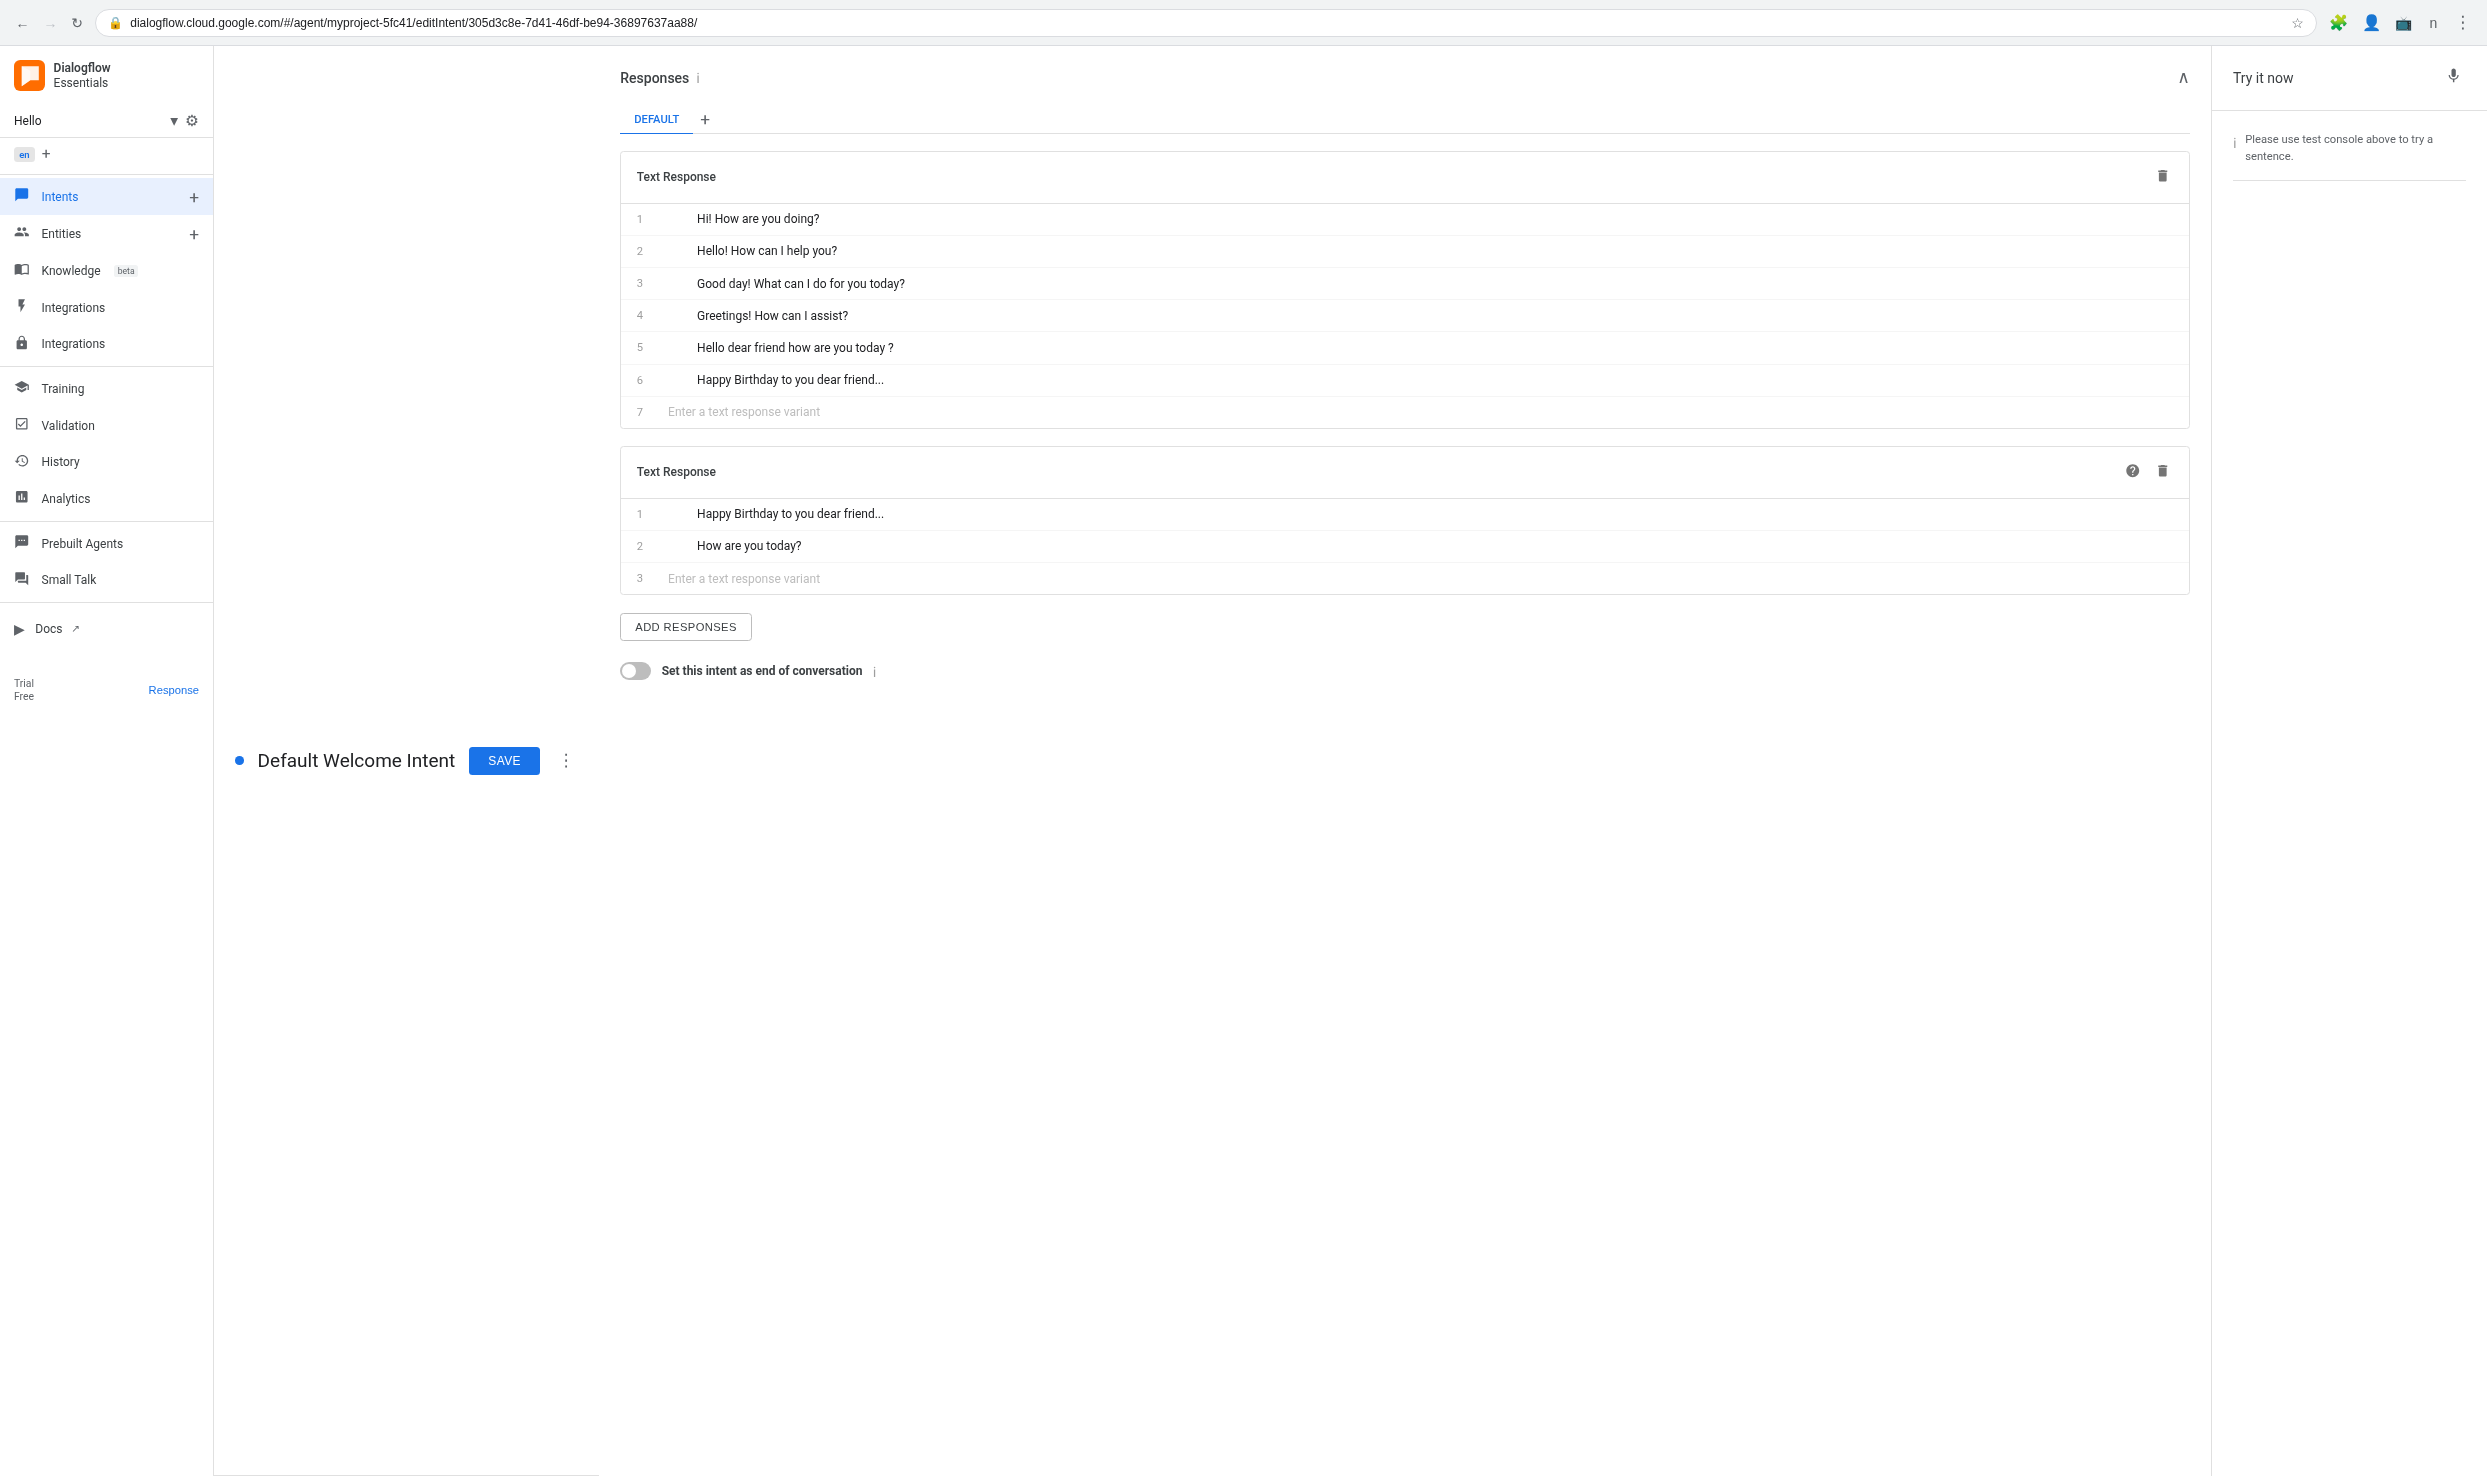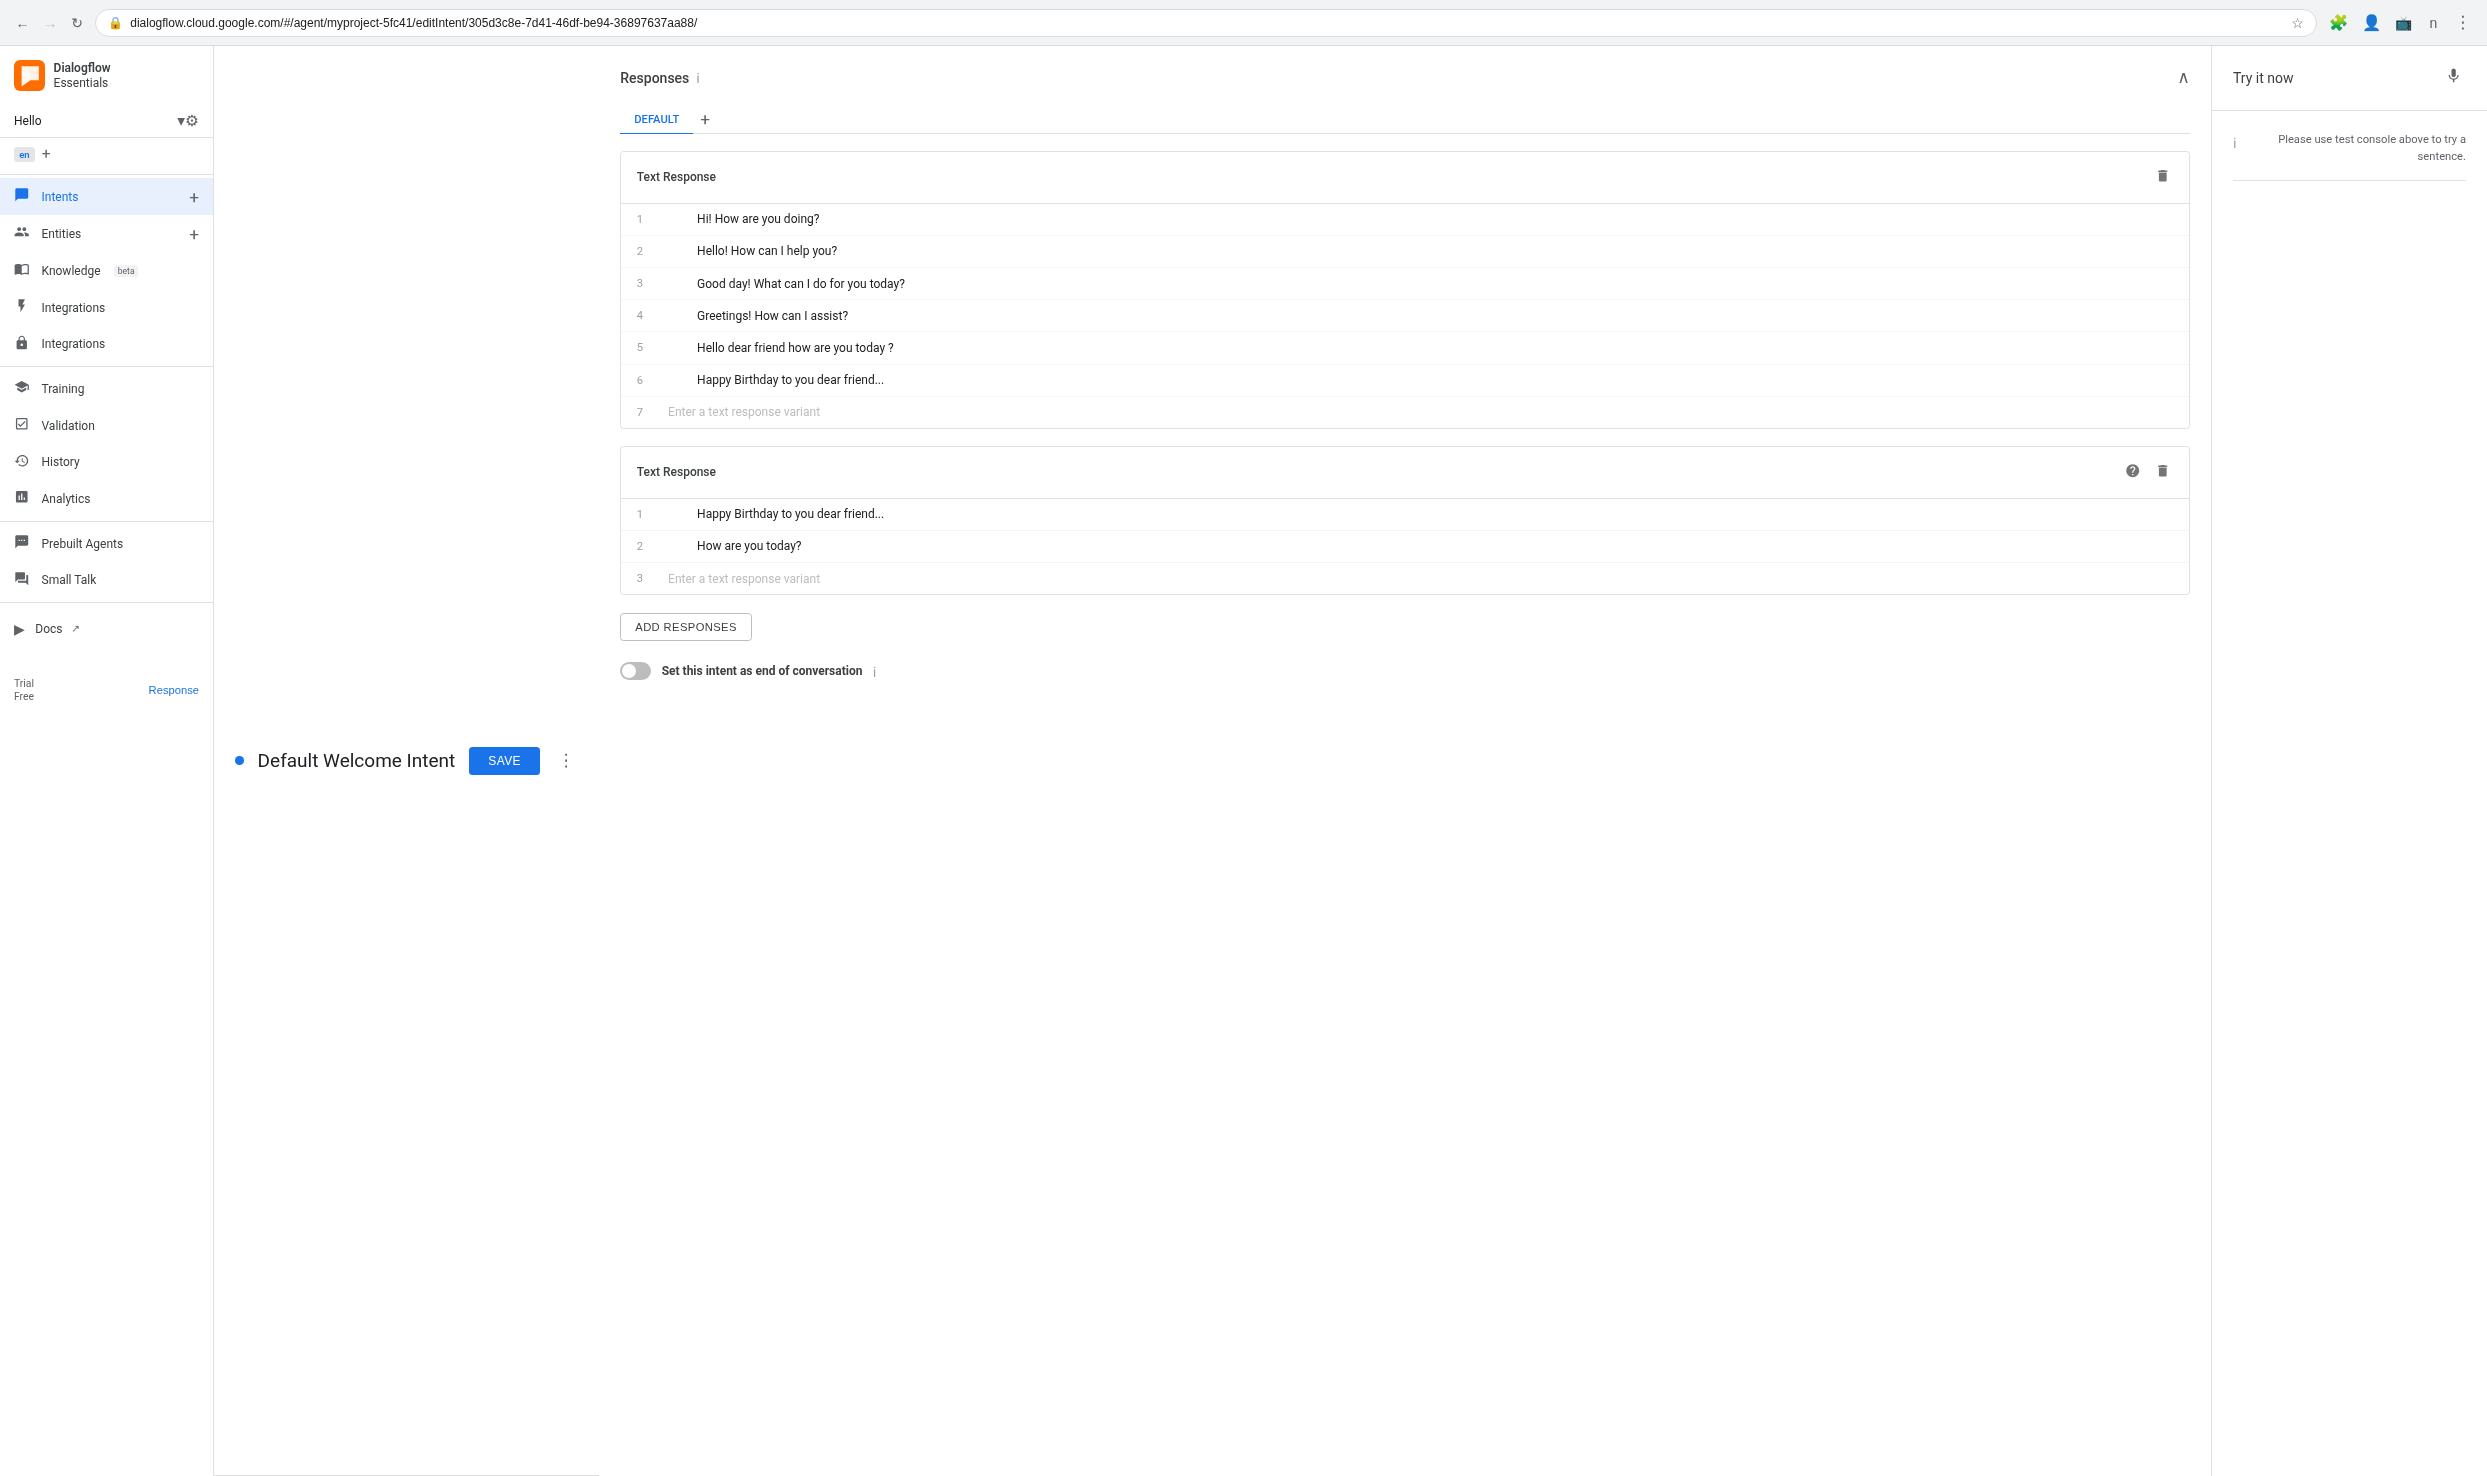--- a/index.html
+++ b/index.html
@@ -24,21 +24,21 @@
     .app-container { display: flex; flex: 1; overflow: hidden; }
 
     
     .sidebar {
       width: 214px; min-width: 214px; background: #fff; border-right: 0.9px solid #e0e0e0; display: flex; flex-direction: column; overflow-y: auto;
     }
     .sidebar-logo { display: flex; align-items: center; padding: 14px 14px; gap: 8.6px; }
     .logo-icon { width: 31px; height: 31px; }
     .logo-text { font-size: 12px; color: #3c4043; line-height: 1.2; }
     .logo-text strong { display: block; font-weight: 600; }
-    .sidebar-agent-row { display: flex; align-items: center; padding: 7px 14px; border-bottom: 0.9px solid #e0e0e0; justify-content: flex-end; }
+    .sidebar-agent-row { display: flex; align-items: center; padding: 7px 14px; gap: 7px; border-bottom: 0.9px solid #e0e0e0; justify-content: flex-end; }
     .agent-name { font-size: 12px; color: #202124; flex: 1; }
     .agent-dropdown { color: #5f6368; font-size: 15.5px; cursor: pointer; }
     .gear-icon { color: #5f6368; font-size: 15.5px; cursor: pointer; }
     .lang-badge { background: #e5e5e5; color: #1a73e8; font-size: 9.5px; font-weight: 600; border-radius: 3.5px; padding: 1.7px 5.2px; cursor: pointer; }
     .add-lang { color: #5f6368; font-size: 15.5px; cursor: pointer; }
     .sidebar-divider { height: 0.9px; background: #e0e0e0; margin: 3.5px 0; }
 
     .nav-item {
       display: flex; align-items: center; padding: 8.6px 14px; gap: 12px; cursor: pointer; color: #3c4043; font-size: 12px; position: relative;
     }
@@ -107,21 +107,21 @@
     .end-conv-text { font-size: 12px; color: #3c4043; font-weight: bold; }
 
     
     .right-panel { width: 276px; min-width: 276px; border-left: 0.9px solid #e0e0e0; display: flex; flex-direction: column; }
     .right-panel-header { display: flex; align-items: center; justify-content: space-between; padding: 17.3px 21px; border-bottom: 0.9px solid #e0e0e0; }
     .try-it-now { font-size: 14px; color: #3c4043; font-weight: 400; }
     .mic-btn { background: none; border: none; cursor: pointer; color: #5f6368; font-size: 17.3px; padding: 3.5px; }
     .right-panel-body { flex: 1; padding: 21px; }
     .info-row { display: flex; align-items: flex-start; gap: 8.6px; }
     .info-icon { color: #9e9e9e; font-size: 14px; margin-top: 0.9px; }
-    .info-text { font-size: 11.2px; color: #5f6368; line-height: 1.5; text-align: right; }
+    .info-text { font-size: 11.2px; color: #5f6368; line-height: 1.5; }
     .right-divider { height: 0.9px; background: #e0e0e0; margin: 14px 0; }
   </style>
 </head>
 <body>
 
 <div class="browser-bar">
   <div class="browser-nav">
     <button>←</button>
     <button style="color:#bdc1c6">→</button>
     <button>↻</button>

